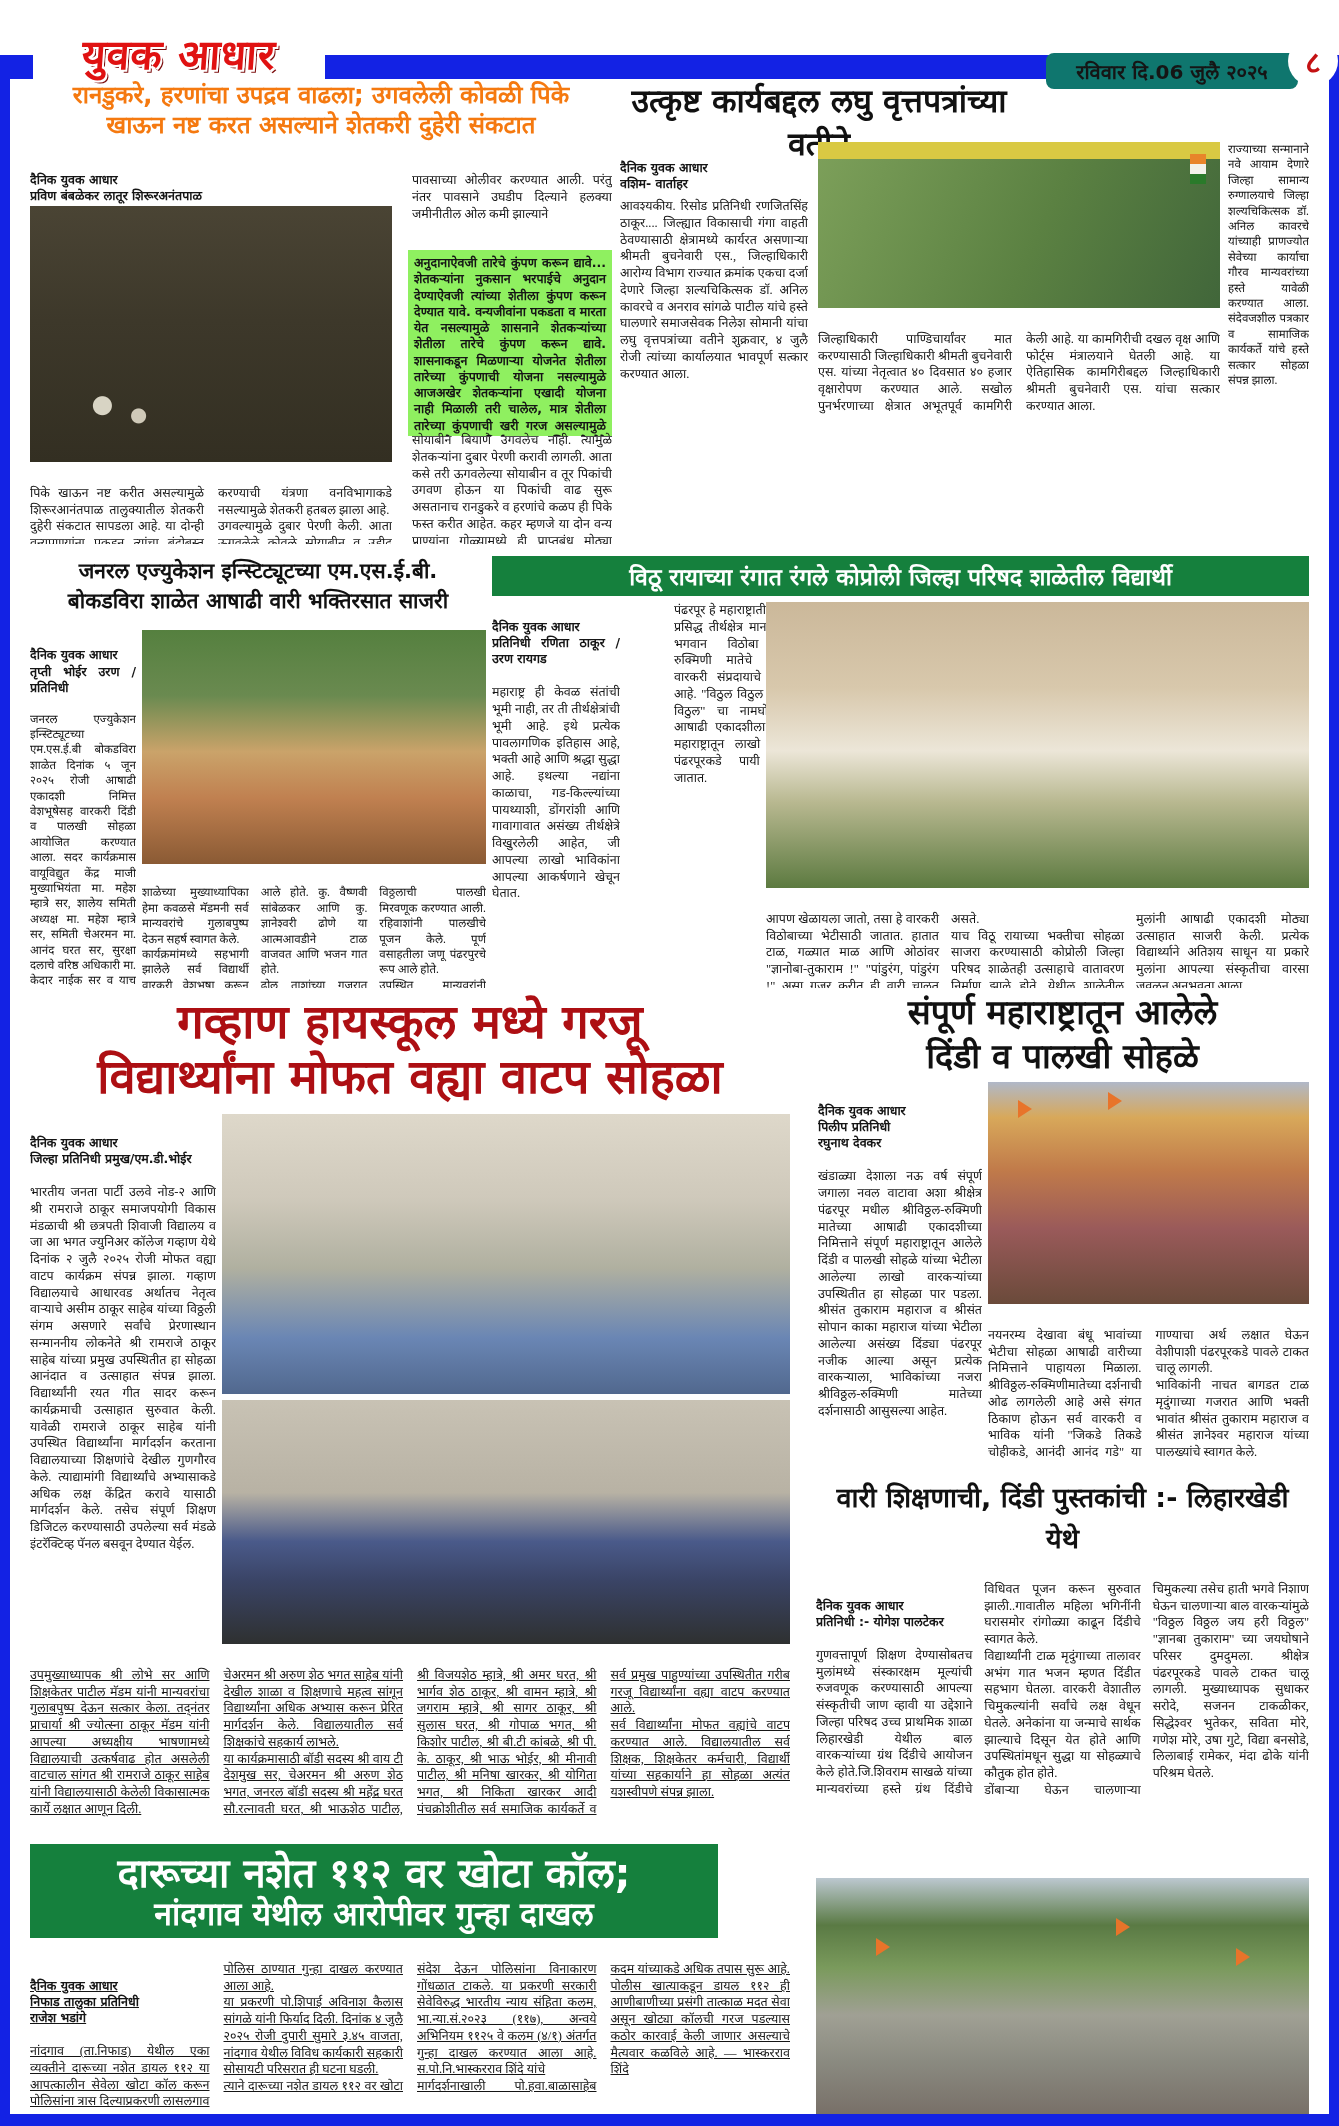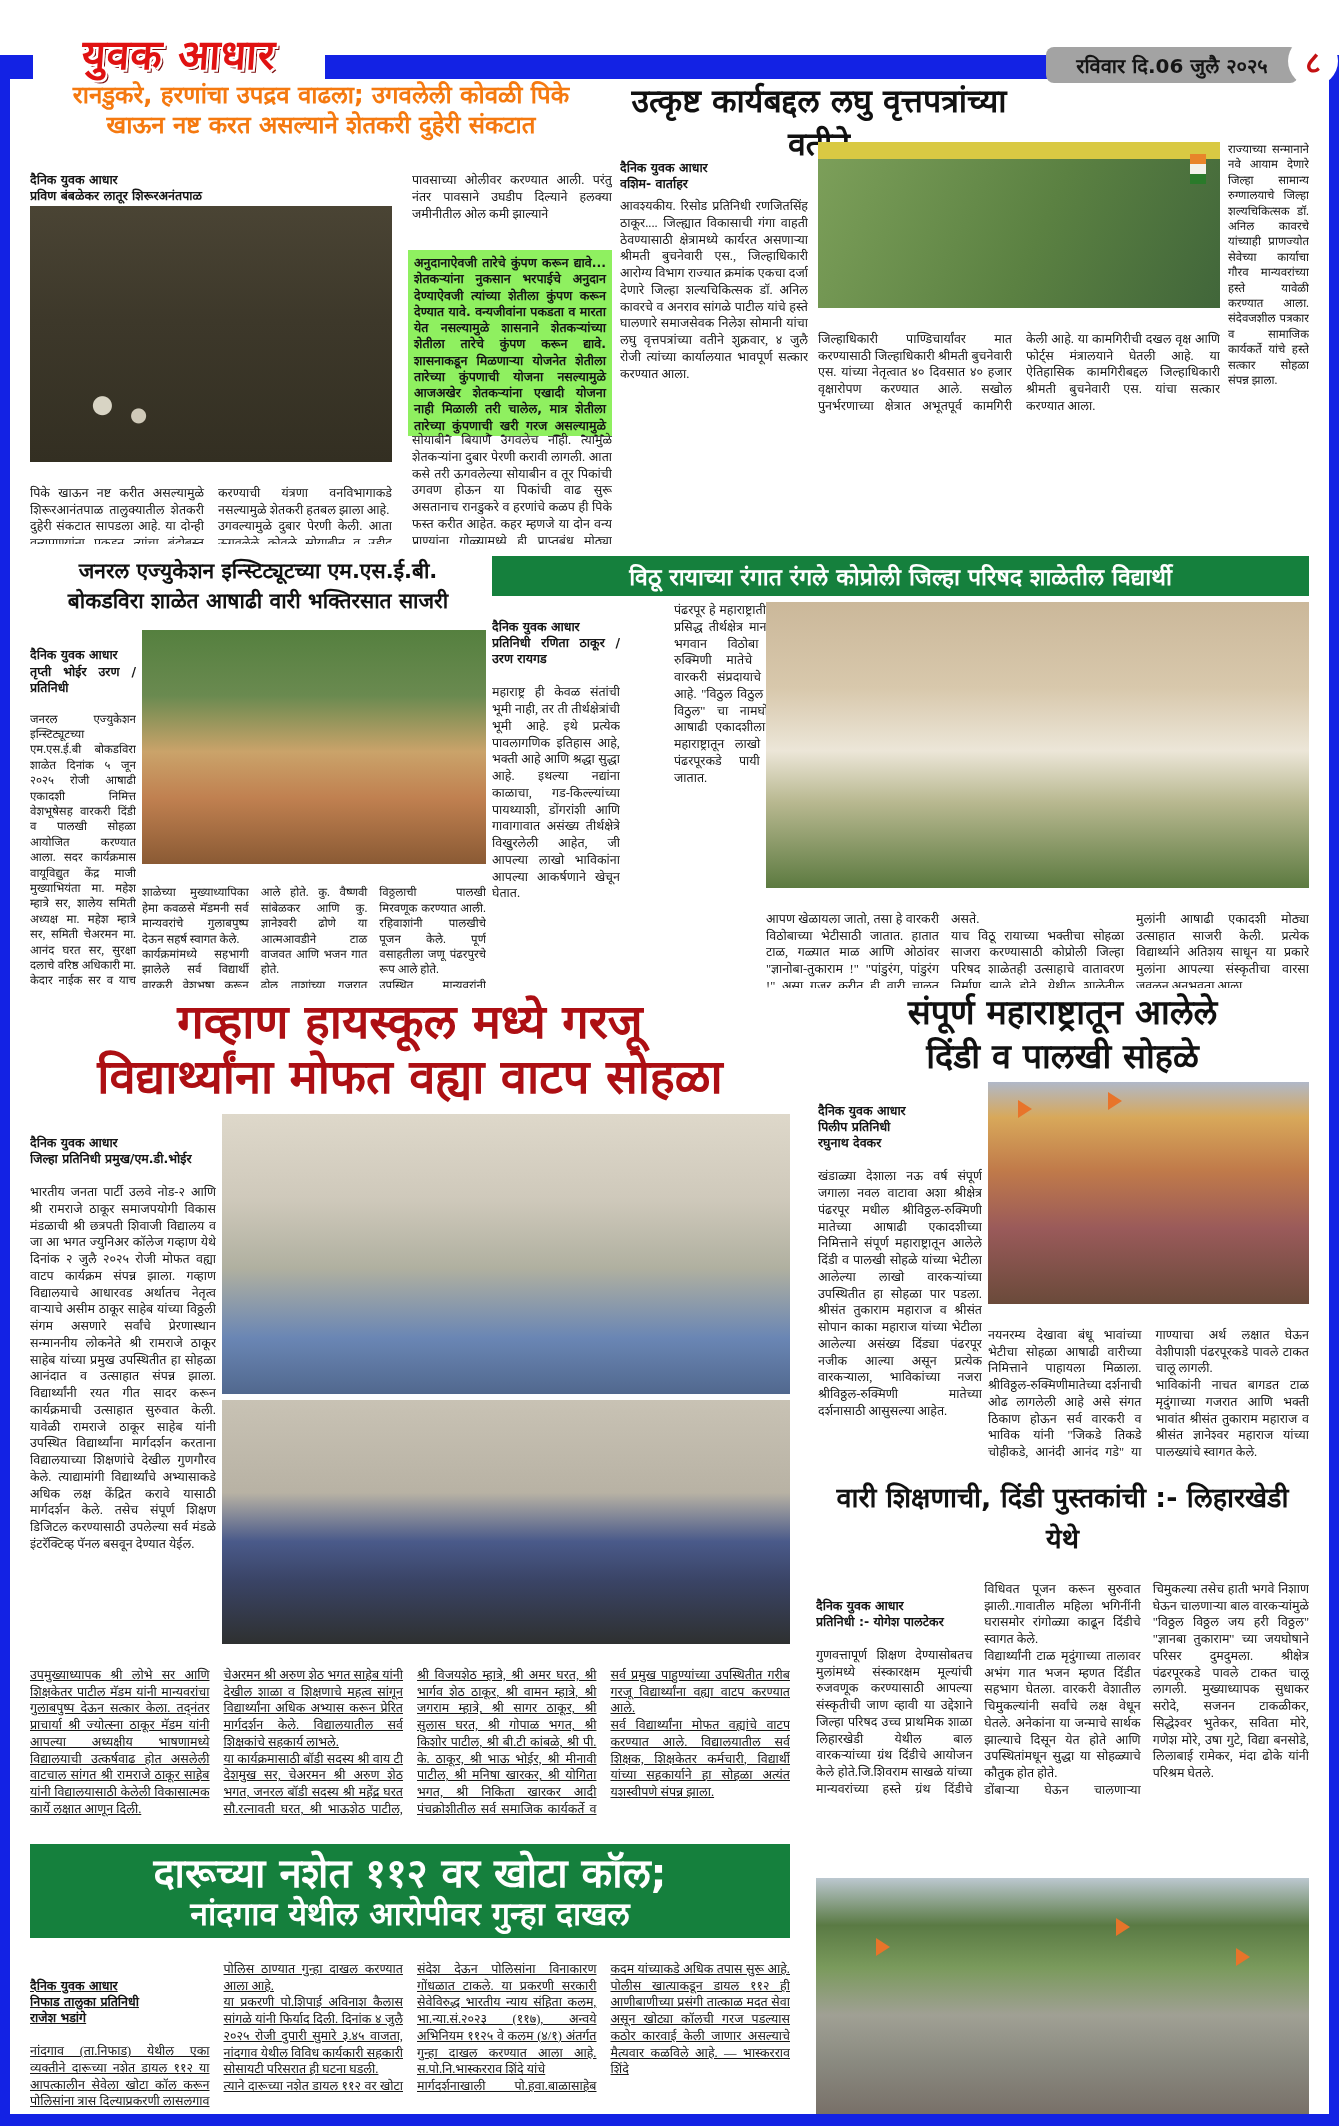--- a/index.html
+++ b/index.html
@@ -9,21 +9,21 @@
   .band-top{position:absolute;left:10px;top:55px;width:1319px;height:24px;background:#1322e4;}
   .edge-l{position:absolute;left:0;top:55px;width:10px;height:2071px;background:#1322e4;}
   .edge-r{position:absolute;left:1329px;top:55px;width:10px;height:2071px;background:#1322e4;}
   .edge-b{position:absolute;left:0;top:2114px;width:1339px;height:12px;background:#1322e4;}
   
   .logo-box{position:absolute;left:33px;top:24px;width:292px;height:58px;background:#fff;
             display:flex;align-items:center;justify-content:center;}
   .logo-text{font-family:"DejaVu Sans","Liberation Sans",sans-serif;font-weight:bold;
              font-size:41px;color:#e01212;transform:skewX(-4deg);letter-spacing:1px;
              text-shadow:-2px -2px 0 #fff,2px -2px 0 #fff,-2px 2px 0 #fff,2px 2px 0 #fff,3px 3px 0 #7a0a0a;}
-  .date-box{position:absolute;left:1046px;top:47px;width:252px;height:36px;background:#a3a3a3;border-radius:8px;
+  .date-box{position:absolute;left:1046px;top:53px;width:252px;height:36px;background:#0f766e;border-radius:8px;
             display:flex;align-items:center;justify-content:center;font-weight:bold;font-size:20px;
             font-family:"DejaVu Sans","Liberation Sans",sans-serif;}
   .page-circle{position:absolute;left:1288px;top:36px;width:50px;height:50px;border-radius:50%;background:#fff;
             display:flex;align-items:center;justify-content:center;font-weight:bold;font-size:30px;color:#c41113;
             font-family:"DejaVu Sans","Liberation Sans",sans-serif;}
   
   .hl{position:absolute;font-family:"DejaVu Sans","Liberation Sans",sans-serif;font-weight:bold;
       text-align:center;white-space:pre-line;overflow:hidden;}
   .hl-orange{color:#f5790f;}
   .hl-black{color:#111;}
@@ -167,21 +167,21 @@
 डोंबाऱ्या घेऊन चालणाऱ्या चिमुकल्या तसेच हाती भगवे निशाण घेऊन चालणाऱ्या बाल वारकऱ्यांमुळे "विठ्ठल विठ्ठल जय हरी विठ्ठल" "ज्ञानबा तुकाराम" च्या जयघोषाने परिसर दुमदुमला. श्रीक्षेत्र पंढरपूरकडे पावले टाकत चालू लागली. मुख्याध्यापक सुधाकर सरोदे, सजनन टाकळीकर, सिद्धेश्वर भुतेकर, सविता मोरे, गणेश मोरे, उषा गुटे, विद्या बनसोडे, लिलाबाई रामेकर, मंदा ढोके यांनी परिश्रम घेतले.</div>
     </div>
   </div>
   <div class="ph" style="left:816px;top:1878px;width:493px;height:236px;
        background:linear-gradient(180deg,#bcc8d0 0%,#5a7a44 20%,#7a9a5c 38%,#a0a094 58%,#8a8a80 78%,#787068 100%);">
     <div class="saffron" style="left:60px;top:60px;"></div>
     <div class="saffron" style="left:300px;top:40px;"></div>
     <div class="saffron" style="left:420px;top:70px;"></div>
   </div>
 
-  <div class="banner" style="left:30px;top:1844px;width:760px;height:94px;">
+  <div class="banner" style="left:30px;top:1844px;width:688px;height:94px;">
     <div style="font-size:40px;line-height:1.15;">दारूच्या नशेत ११२ वर खोटा कॉल;</div>
     <div style="font-size:32px;line-height:1.15;">नांदगाव येथील आरोपीवर गुन्हा दाखल</div>
   </div>
   <div class="txt" style="left:30px;top:1944px;width:760px;height:166px;">
     <div class="cols4" style="height:166px;">
       <div class="byline">दैनिक युवक आधार
 निफाड तालुका प्रतिनिधी
 राजेश भडांगे</div>
       <div>नांदगाव (ता.निफाड) येथील एका व्यक्तीने दारूच्या नशेत डायल ११२ या आपत्कालीन सेवेला खोटा कॉल करून पोलिसांना त्रास दिल्याप्रकरणी लासलगाव पोलिस ठाण्यात गुन्हा दाखल करण्यात आला आहे.
 या प्रकरणी पो.शिपाई अविनाश कैलास सांगळे यांनी फिर्याद दिली. दिनांक ४ जुलै २०२५ रोजी दुपारी सुमारे ३.४५ वाजता, नांदगाव येथील विविध कार्यकारी सहकारी सोसायटी परिसरात ही घटना घडली.

